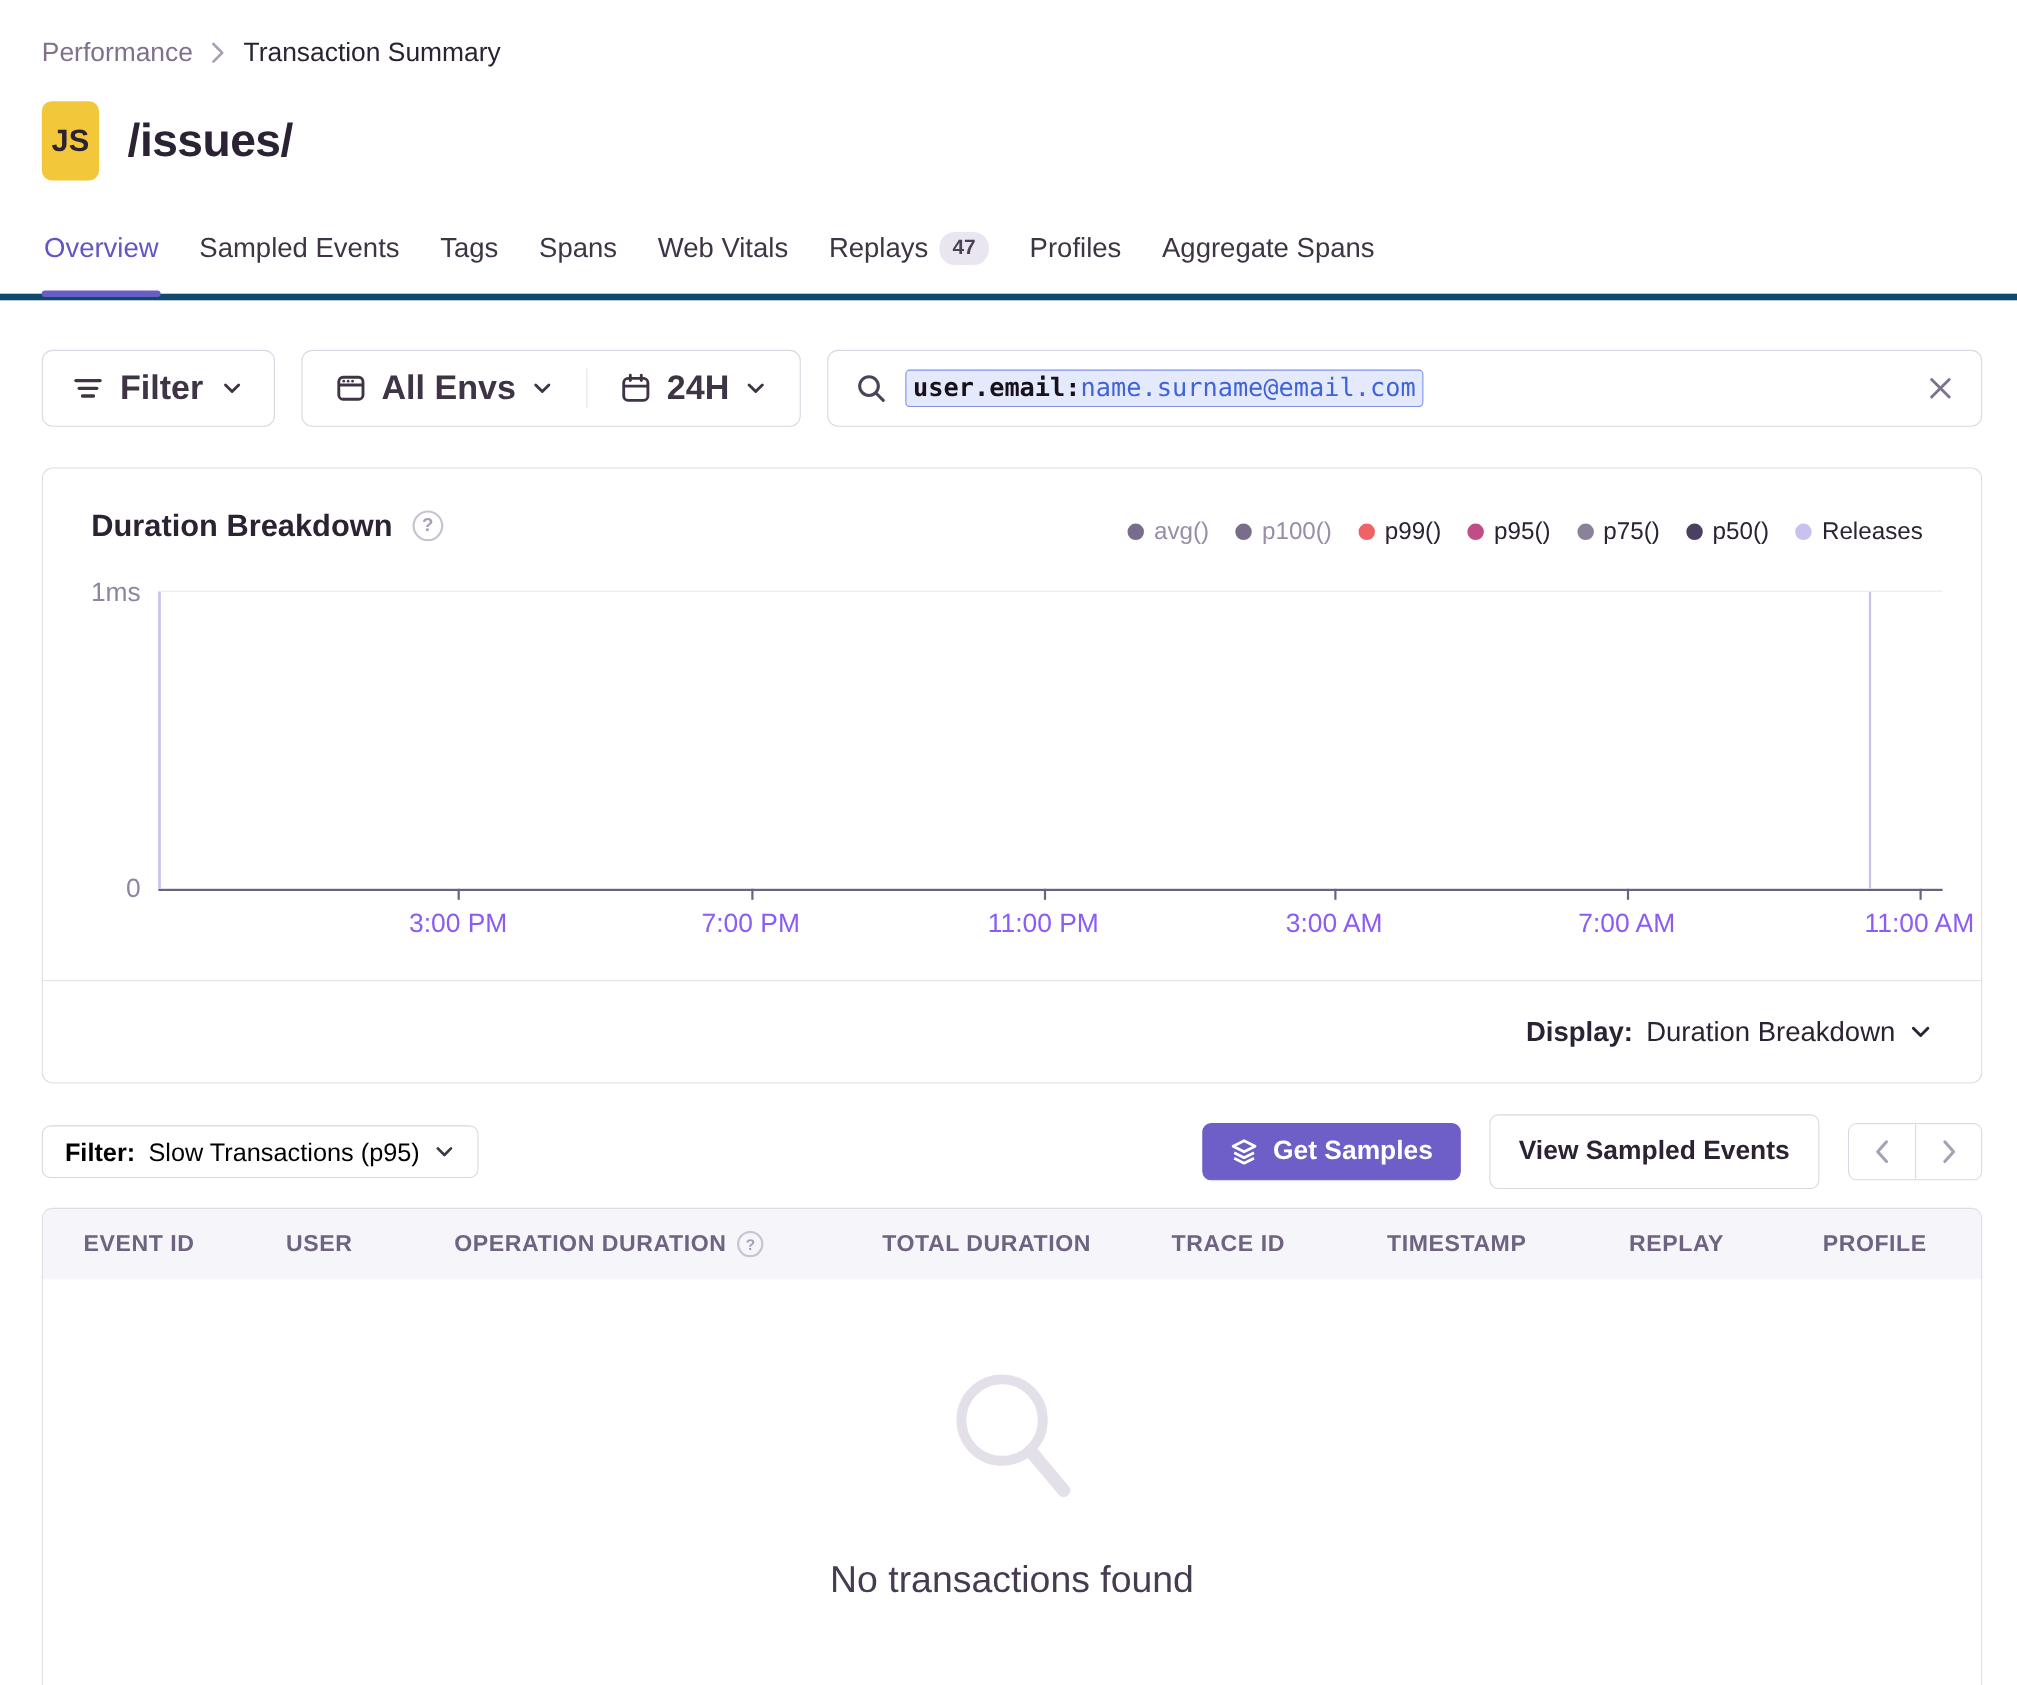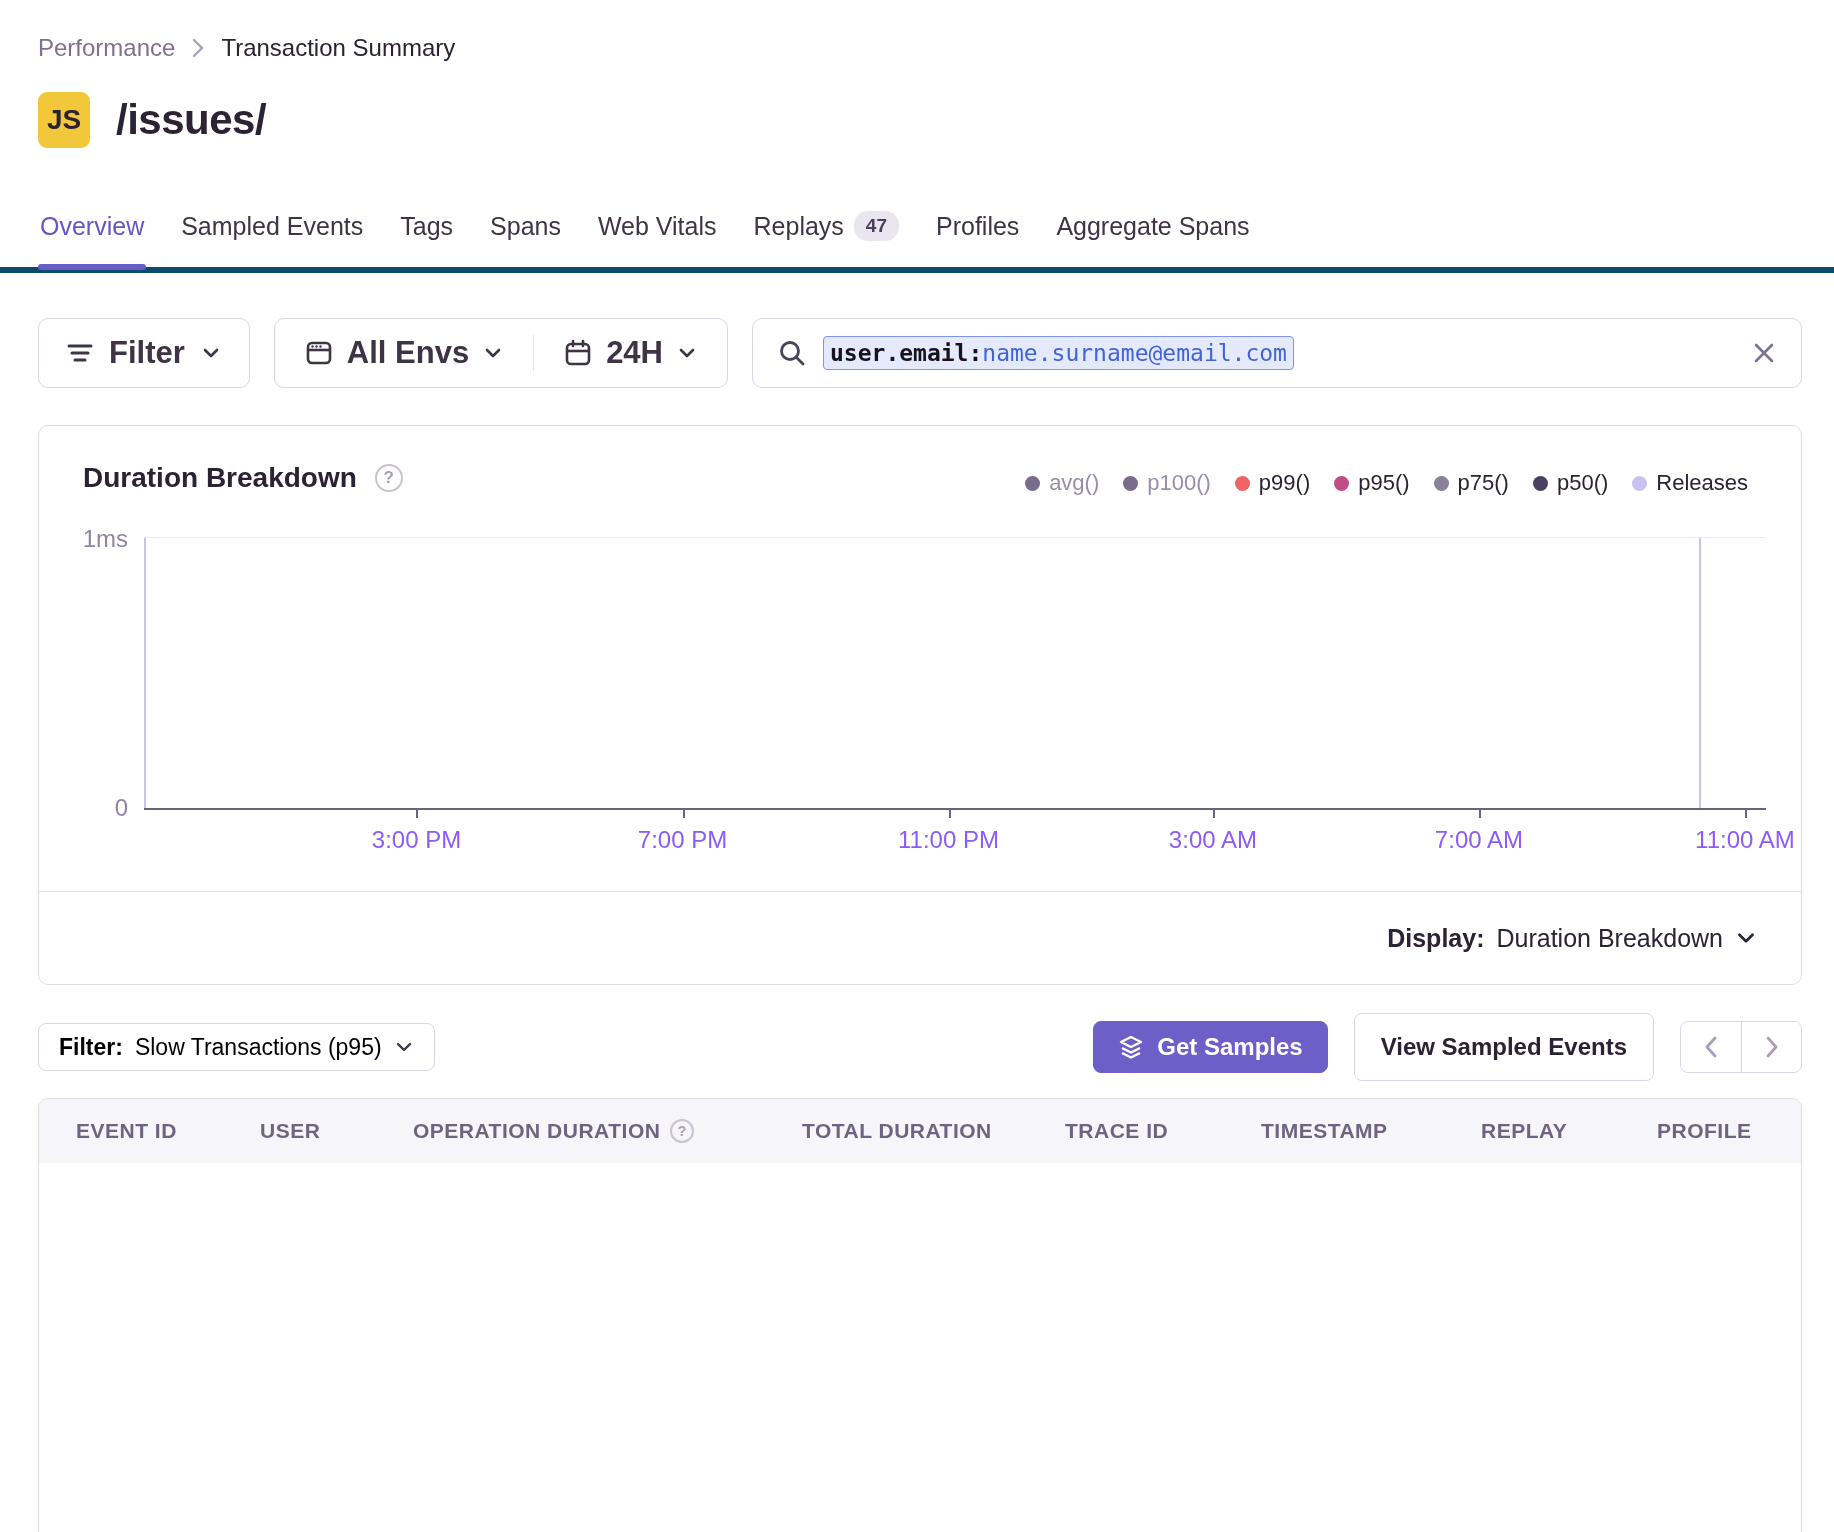--- a/index.html
+++ b/index.html
@@ -12,21 +12,21 @@
 
   
   .breadcrumb { position:absolute; top:34px; left:38px; display:flex; align-items:center; gap:16px; font-size:24px; }
   .crumb-muted { color:#80708f; }
   .crumb-current { color:#2b2233; }
   .crumb-sep { color:#a99fb8; }
 
   
   .title-row { position:absolute; top:92px; left:38px; display:flex; align-items:center; gap:26px; }
   .platform-badge {
-    width:52px; height:56px; border-radius:9px; background:#f2c83a;
+    width:52px; height:72px; border-radius:9px; background:#f2c83a;
     display:flex; align-items:center; justify-content:center;
     font-size:28px; font-weight:bold; color:#2b2233;
   }
   .page-title { font-size:42px; font-weight:bold; letter-spacing:-0.5px; }
 
   
   .tabs { position:absolute; top:205px; left:0; right:0; padding-left:38px; border-bottom:6px solid #0c4a6e; }
   .tabs-list { display:flex; gap:33px; align-items:flex-end; }
   .tab { position:relative; font-size:25px; color:#3e3446; padding:6px 2px 26px 2px; display:flex; align-items:center; gap:10px; cursor:pointer; }
   .tab.active { color:#6257c2; }
@@ -342,13 +342,22 @@
     <span class="th">
       <span>OPERATION DURATION</span>
       <span class="help-circle">?</span>
     </span>
     <span class="th">TOTAL DURATION</span>
     <span class="th">TRACE ID</span>
     <span class="th">TIMESTAMP</span>
     <span class="th">REPLAY</span>
     <span class="th">PROFILE</span>
   </div>
+  <div class="table-body">
+    <span class="empty-icon">
+      <svg width="122" height="122" viewBox="0 0 122 122">
+          <circle cx="52" cy="46" r="37" fill="none" stroke="#e4e0ea" stroke-width="9"></circle>
+          <line x1="78" y1="74" x2="108" y2="110" stroke="#e4e0ea" stroke-width="12" stroke-linecap="round"></line>
+        </svg>
+    </span>
+    <span class="empty-text">No transactions found</span>
+  </div>
 </section>
 
 </body></html>

